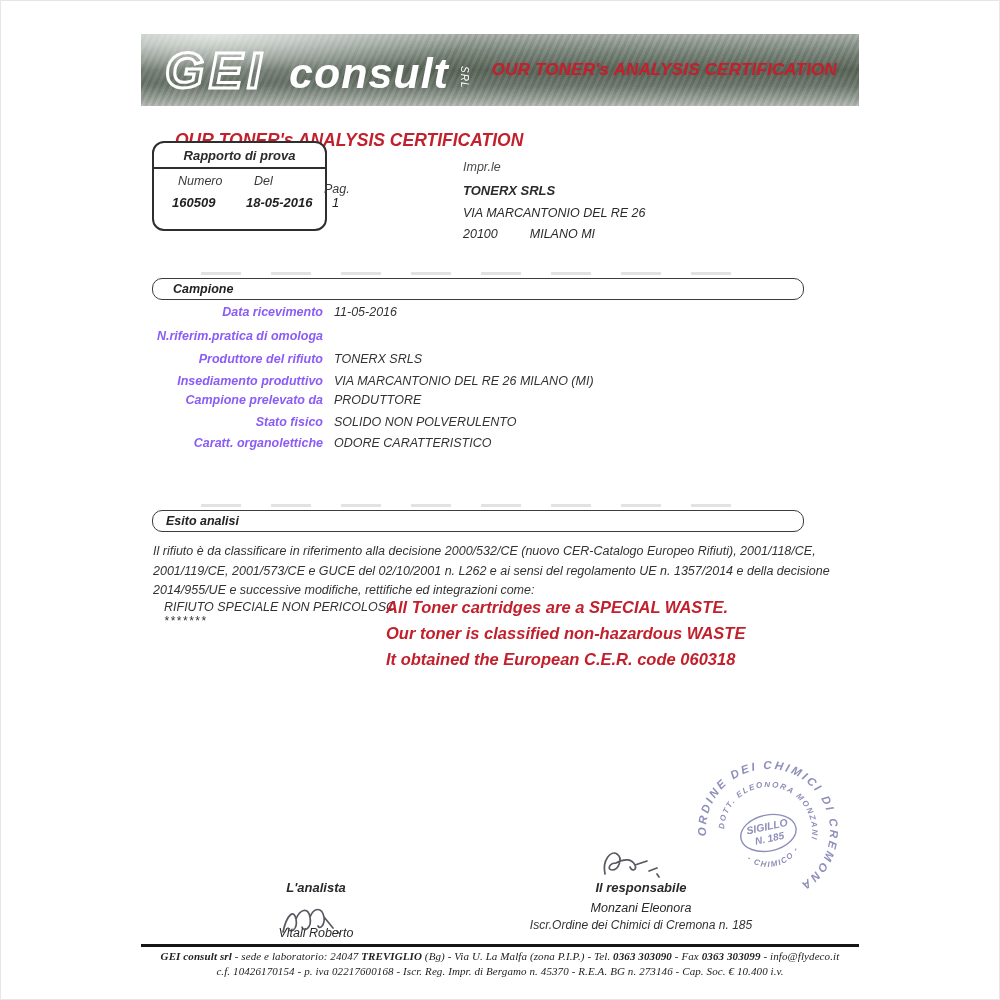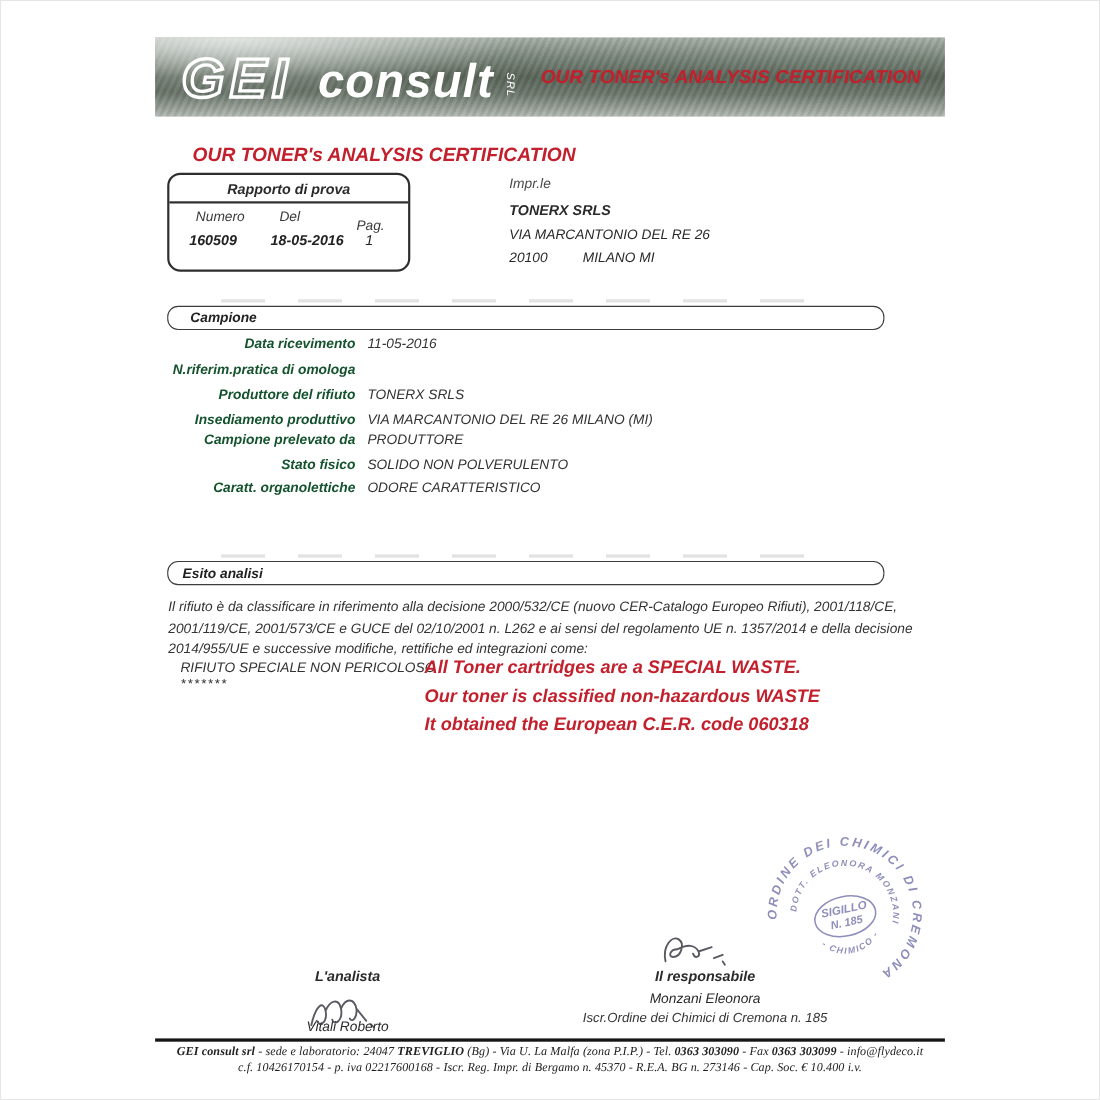--- a/index.html
+++ b/index.html
@@ -18,21 +18,21 @@
   .logo-svg { position:absolute; left:22px; top:8px; }
   .banner-title {
     position:absolute; right:22px; top:26px;
     font-size:17px; font-weight:700; color:#c2202c; letter-spacing:.2px;
     text-shadow:0 0 1px rgba(194,32,44,.35);
   }
   .tagline { position:absolute; left:168px; top:107px; font-size:14.5px; color:#2d2d2d; letter-spacing:.4px; }
   .red-title-2 { position:absolute; left:174px; top:129px; font-size:17.5px; font-weight:700; color:#c2202c; }
 
   
-  .report-box { position:absolute; left:151px; top:156px; width:221px; height:90px;
+  .report-box { position:absolute; left:151px; top:140px; width:175px; height:90px;
     border:2px solid #2e2e2e; border-radius:12px; background:#fff; }
   .report-title { text-align:center; font-size:13px; font-weight:700; padding-top:5px; height:26px;
     border-bottom:2px solid #2e2e2e; }
   .rb-label { position:absolute; font-size:12.5px; color:#3a3a3a; }
   .rb-value { position:absolute; font-size:13px; font-weight:700; color:#222; }
   .rb-value.plain { font-weight:400; }
 
   
   .recipient { position:absolute; left:462px; top:159px; font-size:12.5px; }
   .recipient .salut { color:#4a4a4a; }
@@ -42,21 +42,21 @@
 
   
   .pill { position:absolute; left:151px; width:652px; height:22px;
     border:1.5px solid #3c3c3c; border-radius:10px; background:#fff;
     font-size:12.5px; font-weight:700; line-height:20px; padding-left:13px; color:#222; }
   .pill-artifact { position:absolute; left:200px; width:560px; height:3px;
     background:repeating-linear-gradient(90deg,#d6d6d6 0 40px, transparent 40px 70px); opacity:.7; }
 
   
   .crow { position:absolute; left:151px; width:652px; display:flex; font-size:12.5px; }
-  .clabel { width:171px; text-align:right; font-weight:700; color:#14532d; flex:none; }
+  .clabel { width:171px; text-align:right; font-weight:700; color:#8b5cf6; flex:none; }
   .cvalue { margin-left:11px; color:#333; }
   .cer-desc { margin-left:30px; }
   .cer-desc div { margin-bottom:4px; }
 
   
   .esito-par { position:absolute; left:152px; top:541px; width:700px; font-size:12.5px; line-height:19.5px; color:#333; }
   .classif { position:absolute; left:163px; top:599px; font-size:12.5px; color:#333; }
   .asterisks { position:absolute; left:163px; top:613px; font-size:12px; letter-spacing:1.5px; color:#333; }
   .red-block { position:absolute; left:385px; top:593px; font-size:16.5px; font-weight:700; color:#c2202c; line-height:26px; }
 

